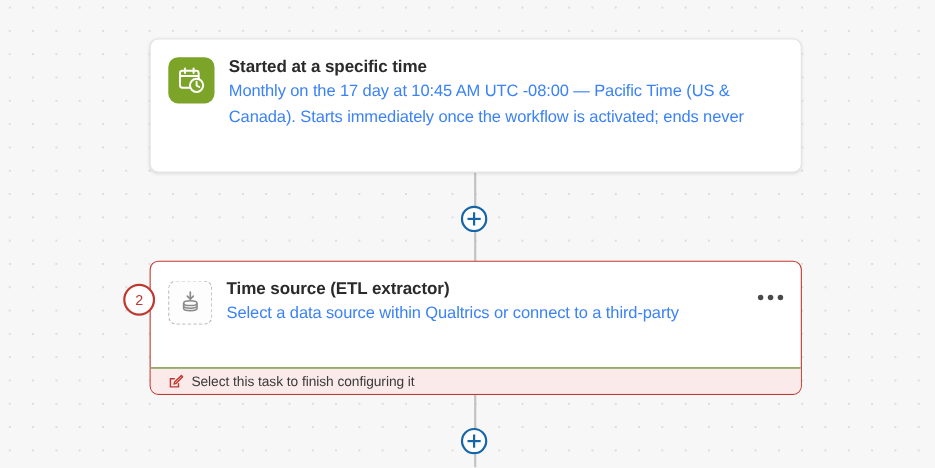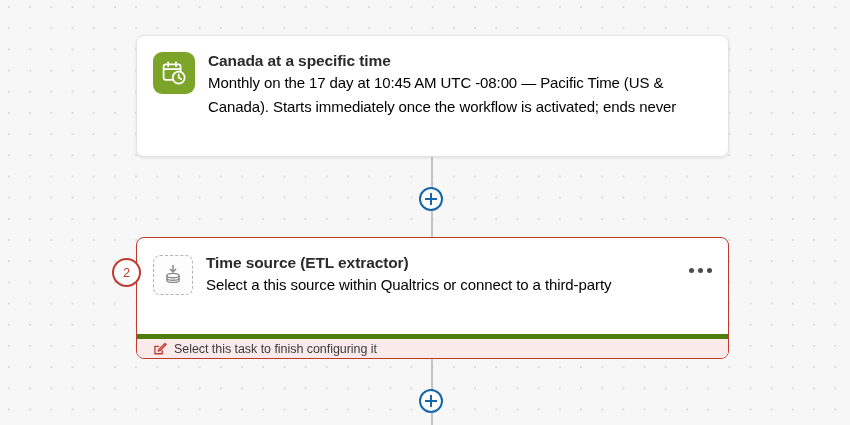--- a/index.html
+++ b/index.html
@@ -122,21 +122,21 @@
   }
   .card-title {
     font-size: 15.5px;
     font-weight: bold;
     color: #2b2b2b;
     line-height: 19px;
     letter-spacing: -0.1px;
   }
   .card-desc {
     font-size: 15px;
-    color: #000000;
+    color: #3b82f6;
     line-height: 24px;
     letter-spacing: -0.1px;
     margin-top: 1px;
   }
   #card-task .card-text { max-width: 432px; }
 
   
   .kebab {
     position: absolute;
     right: 16px;
@@ -154,21 +154,21 @@
   }
 
   
   .card-footer {
     position: absolute;
     left: 0;
     bottom: 0;
     width: 100%;
     height: 24px;
     background: #fbeaea;
-    border-top: 5px solid #4d7c0f;
+    border-top: 1px solid #4d7c0f;
     box-sizing: border-box;
     display: flex;
     align-items: center;
     padding-left: 16px;
   }
   .footer-text {
     font-size: 12.5px;
     color: #3b3b3b;
     margin-left: 7px;
     letter-spacing: -0.05px;
@@ -207,21 +207,21 @@
         <rect x="2.6" y="4.4" width="17" height="15.4" rx="2.2" fill="none" stroke="#ffffff" stroke-width="1.8"></rect>
         <line x1="2.6" y1="9.1" x2="19.6" y2="9.1" stroke="#ffffff" stroke-width="1.8"></line>
         <line x1="7.2" y1="2.3" x2="7.2" y2="6.3" stroke="#ffffff" stroke-width="1.8" stroke-linecap="round"></line>
         <line x1="15.0" y1="2.3" x2="15.0" y2="6.3" stroke="#ffffff" stroke-width="1.8" stroke-linecap="round"></line>
         <circle cx="17.7" cy="17.6" r="6.0" fill="#7ba428" stroke="#ffffff" stroke-width="1.8"></circle>
         <polyline points="17.7,14.3 17.7,17.8 20.2,19.1" fill="none" stroke="#ffffff" stroke-width="1.7" stroke-linecap="round" stroke-linejoin="round"></polyline>
       </svg>
     </div>
 
     <div class="card-text">
-      <div class="card-title">Canada at a specific time</div>
+      <div class="card-title">Started at a specific time</div>
       <div class="card-desc">Monthly on the 17 day at 10:45 AM UTC -08:00 — Pacific Time (US &amp; Canada). Starts immediately once the workflow is activated; ends never</div>
     </div>
 
   </div>
 </div>
 
 <div class="plus-btn" id="plus-top"></div>
 
 <div class="step-badge">2</div>
 
@@ -233,21 +233,21 @@
         <line x1="11" y1="1.6" x2="11" y2="7.6" stroke="#8a8a8a" stroke-width="1.5" stroke-linecap="round"></line>
         <polyline points="8.3,5.2 11,7.9 13.7,5.2" fill="none" stroke="#8a8a8a" stroke-width="1.5" stroke-linecap="round" stroke-linejoin="round"></polyline>
         <ellipse cx="11" cy="11.6" rx="6.1" ry="2.2" fill="none" stroke="#8a8a8a" stroke-width="1.4"></ellipse>
         <path d="M4.9 11.6 v4.6 c0 1.2 2.7 2.2 6.1 2.2 s6.1 -1 6.1 -2.2 v-4.6" fill="none" stroke="#8a8a8a" stroke-width="1.4"></path>
         <path d="M4.9 14.0 c0 1.2 2.7 2.2 6.1 2.2 s6.1 -1 6.1 -2.2" fill="none" stroke="#8a8a8a" stroke-width="1.4"></path>
       </svg>
     </div>
 
     <div class="card-text">
       <div class="card-title">Time source (ETL extractor)</div>
-      <div class="card-desc">Select a this source within Qualtrics or connect to a third-party</div>
+      <div class="card-desc">Select a data source within Qualtrics or connect to a third-party</div>
     </div>
 
     <div class="kebab">
       <span></span>
       <span></span>
       <span></span>
     </div>
 
   </div>
 

